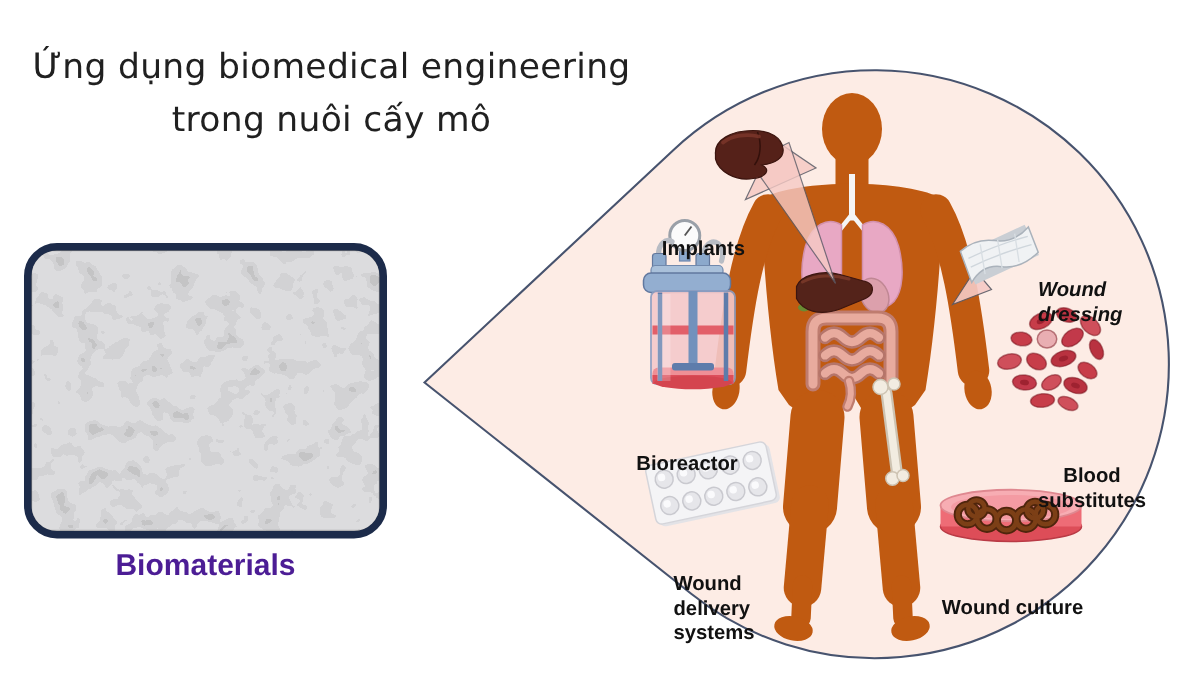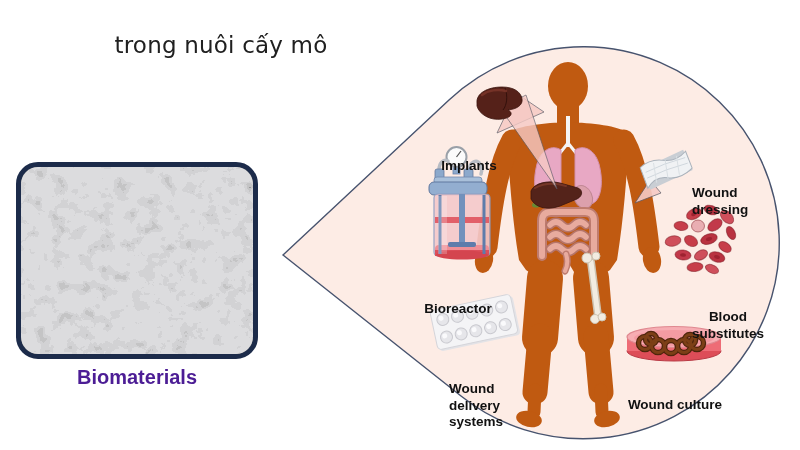--- a/index.html
+++ b/index.html
@@ -16,20 +16,21 @@
   .diagram{position:absolute;left:0;top:0;width:800px;height:450px;}
   .lbl{position:absolute;font-size:13.5px;line-height:16.5px;font-weight:600;color:#111;margin-top:34px;}
   .c{text-align:center;}
 </style>
 </head>
 <body>
 
 <div class="stage">
 
   <div class="title">
+    <div>Ứng dụng biomedical engineering</div>
     <div>trong nuôi cấy mô</div>
   </div>
 
   <div class="sem-card">
     <svg width="232" height="187">
       <defs>
         <filter id="semf" x="0" y="0" width="100%" height="100%">
           <feTurbulence type="fractalNoise" baseFrequency="0.065 0.07" numOctaves="4" seed="11" stitchTiles="stitch" result="t"></feTurbulence>
           <feColorMatrix in="t" type="matrix" values="0.6 0.6 0.6 0 0  0.6 0.6 0.6 0 0  0.6 0.6 0.6 0 0  0 0 0 0 1" result="g"></feColorMatrix>
           <feGaussianBlur stdDeviation="0.6" result="b"></feGaussianBlur>
@@ -227,18 +228,18 @@
             <circle cx="697" cy="343" r="6.5"></circle>
             <circle cx="651" cy="339" r="5.5"></circle>
             <circle cx="690" cy="340" r="5.5"></circle>
         </g>
       </g>
     </g>
   </svg>
 
   <div class="lbl c" style="left:438px;top:124px;width:62px;">Implants</div>
   <div class="lbl c" style="left:420px;top:267px;width:76px;">Bioreactor</div>
-  <div class="lbl" style="left:692px;top:151px;width:64px;">Wound dressing</div>
+  <div class="lbl" style="left:692px;top:151px;width:64px;font-style:italic;">Wound dressing</div>
   <div class="lbl c" style="left:681px;top:275px;width:94px;">Blood substitutes</div>
   <div class="lbl" style="left:449px;top:347px;width:100px;">Wound delivery systems</div>
   <div class="lbl c" style="left:627px;top:363px;width:96px;">Wound culture</div>
 
 </div>
 
 </body></html>

